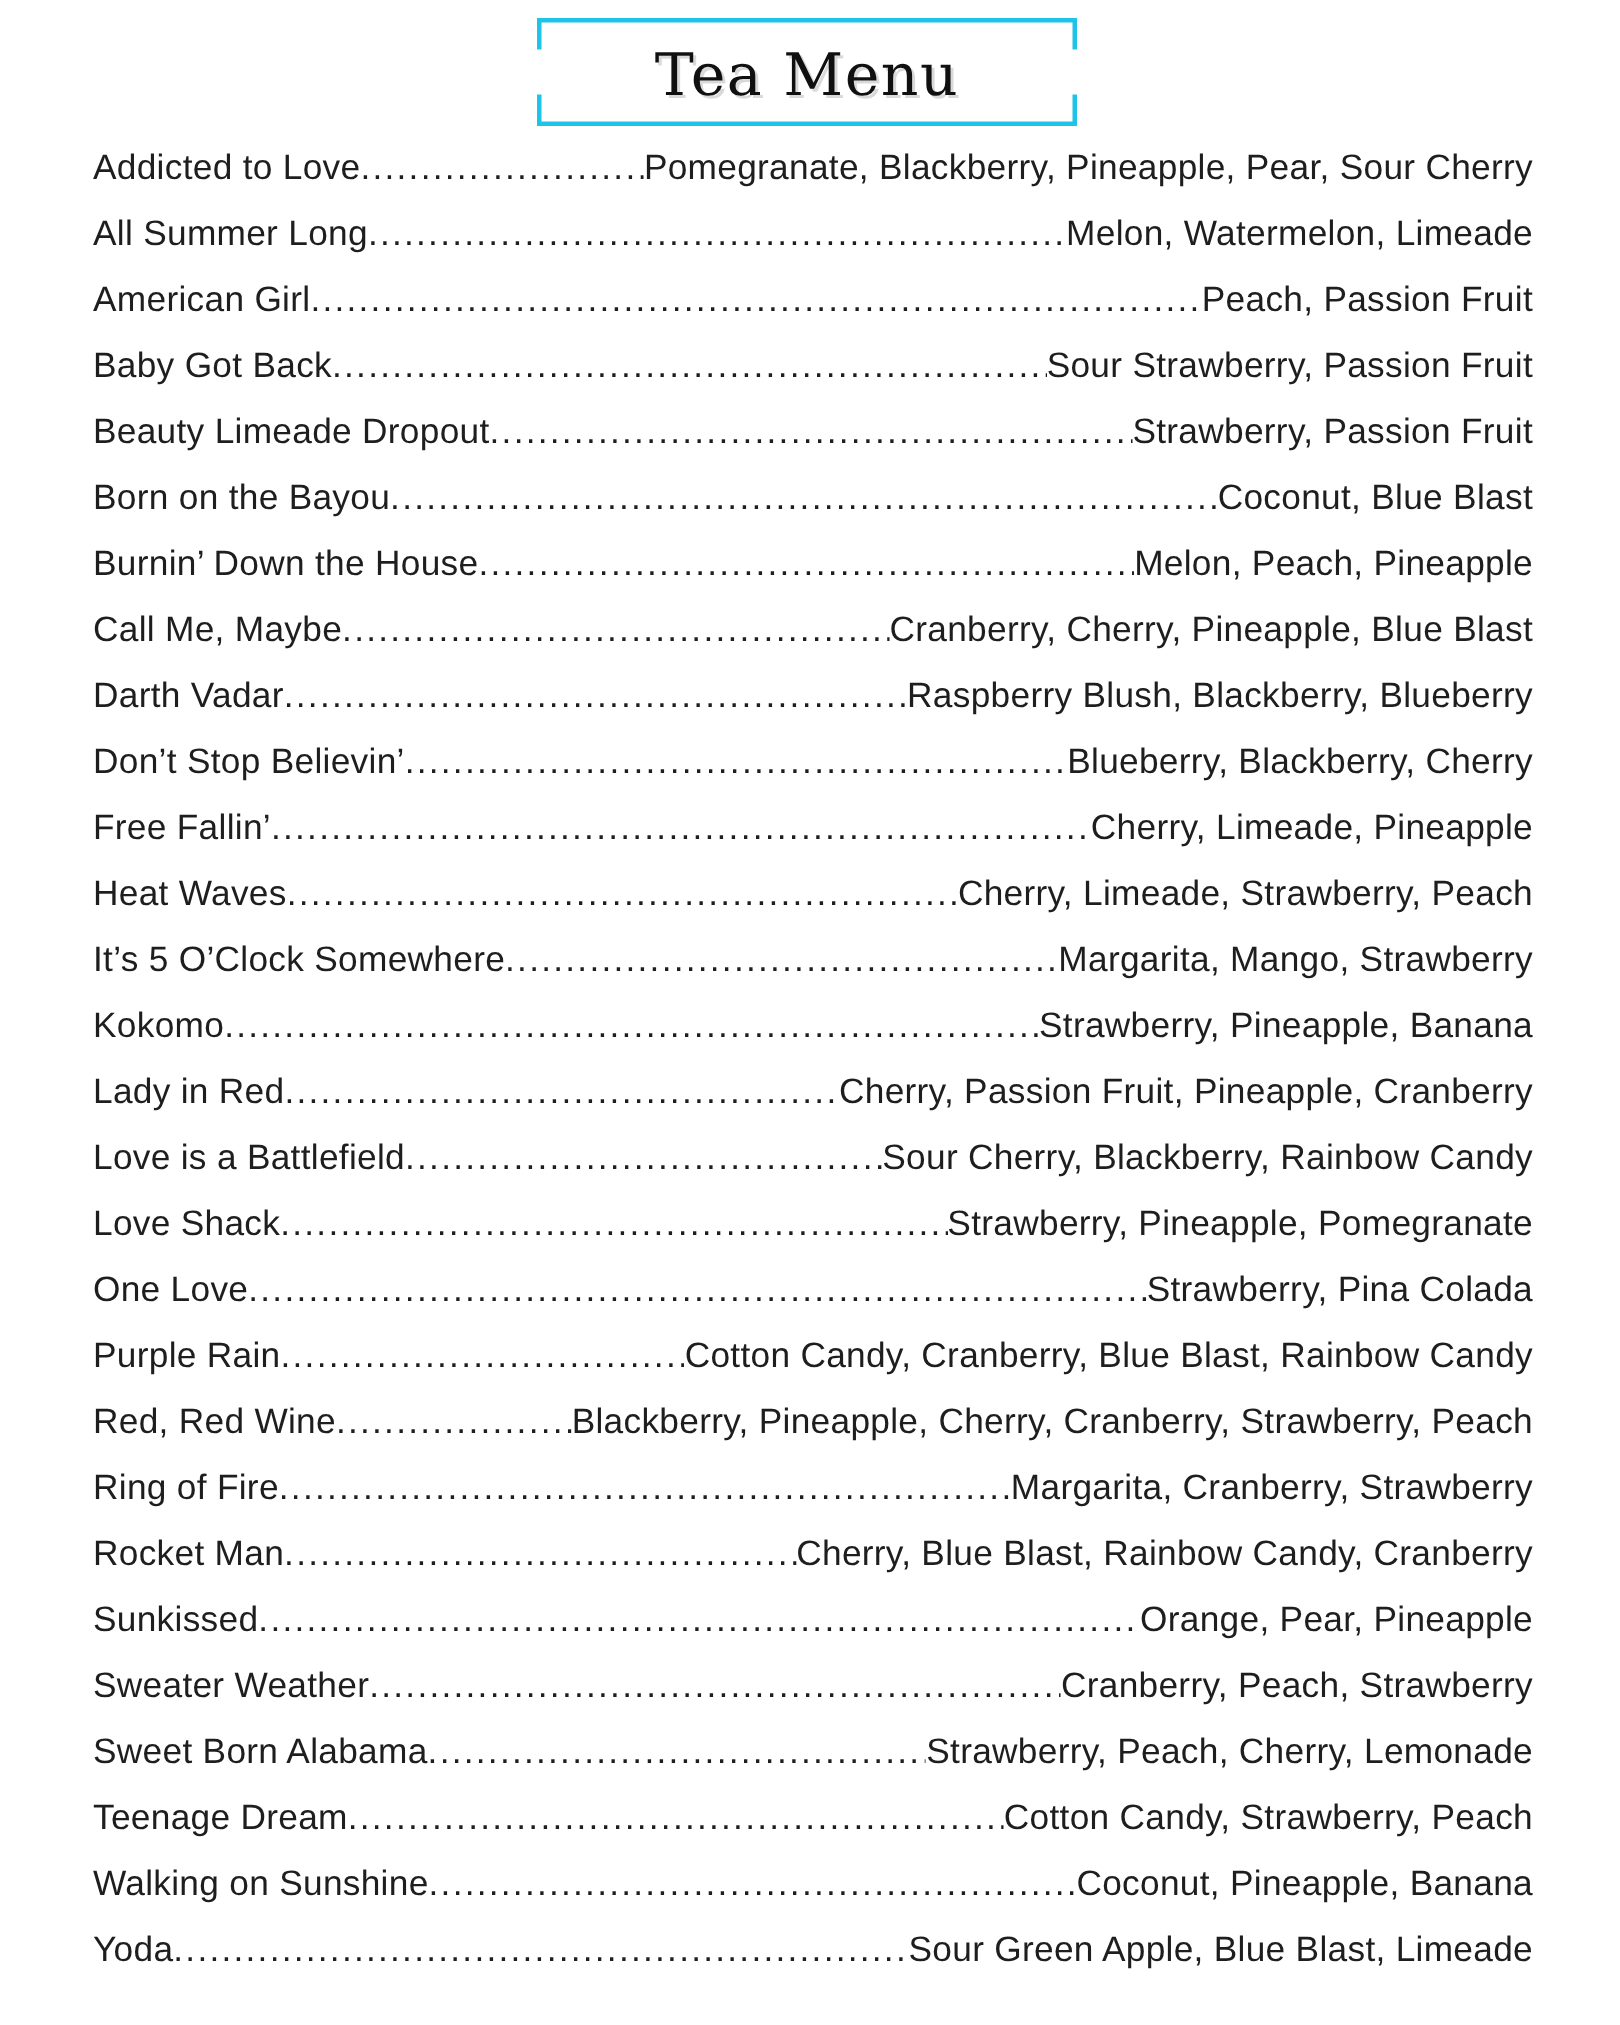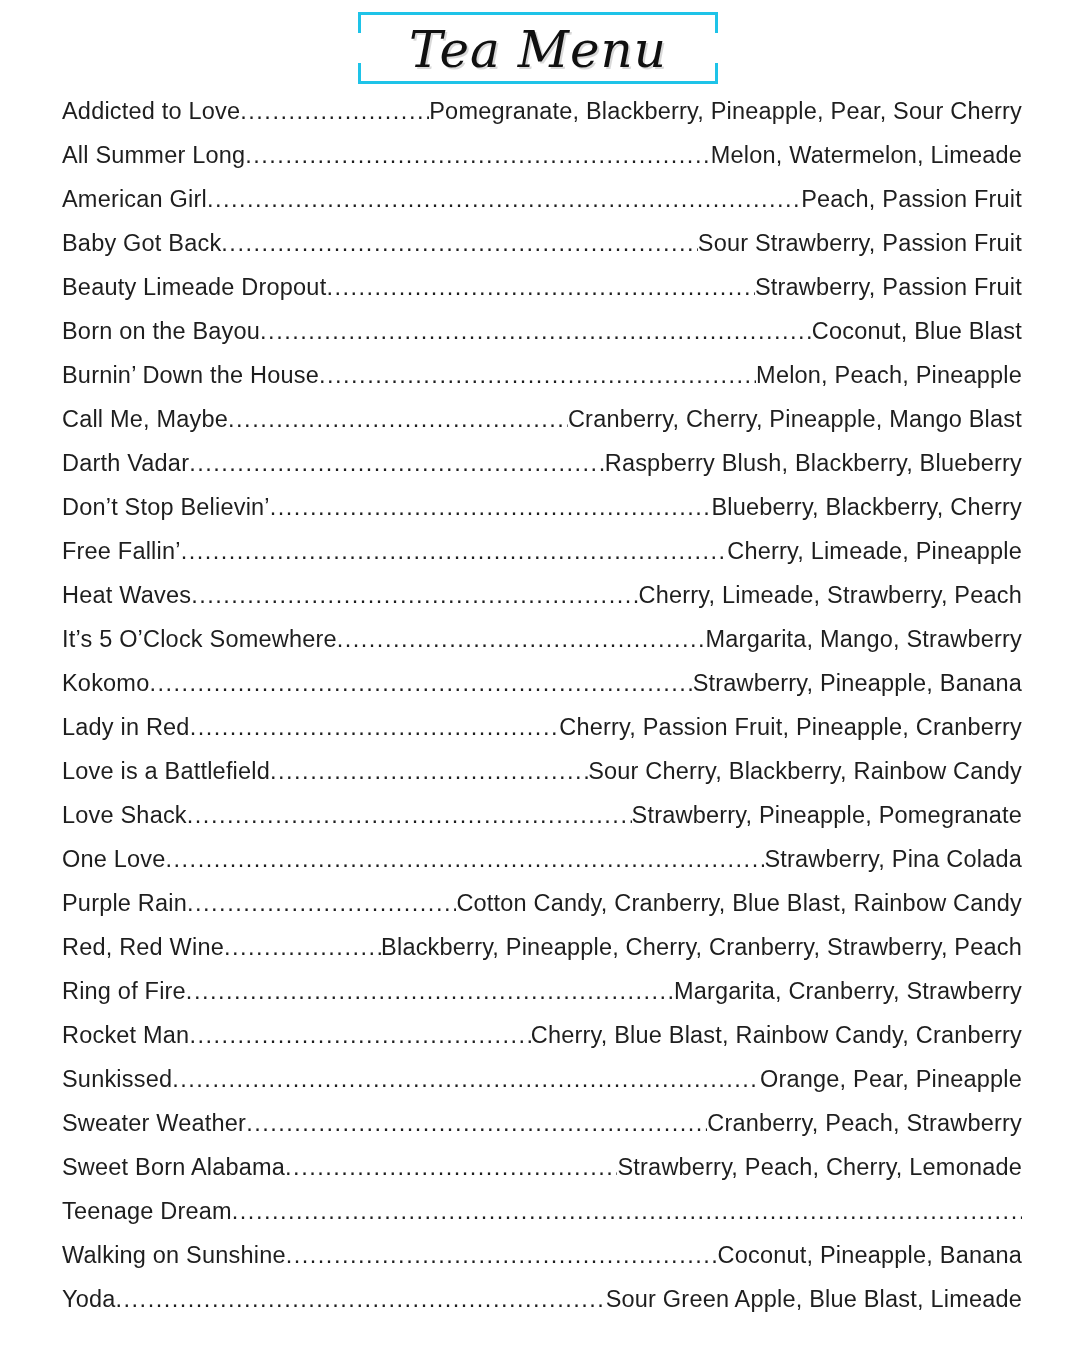--- a/index.html
+++ b/index.html
@@ -23,22 +23,21 @@
   .title-border::before, .title-border::after {
     content:""; position:absolute; top:50%; transform:translateY(-50%);
     width:7px; height:30px; background:#ffffff;
   }
   .title-border::before { left:-5px; }
   .title-border::after  { right:-5px; }
   .title-text {
     position:absolute; inset:0;
     display:flex; align-items:center; justify-content:center;
     font-family:"DejaVu Serif", serif;
-    font-style:italic;
-    font-size:50px;
+    font-size:39px;
     color:#101010;
     text-shadow:2px 2px 0 rgba(0,0,0,0.15);
     letter-spacing:1px;
     padding-top:4px;
   }
 
   
   .menu { position:absolute; top:89px; left:62px; right:58px; }
   .row {
     display:flex; align-items:baseline;
@@ -107,21 +106,21 @@
 
   <div class="row">
     <span class="name">Burnin’ Down the House</span>
     <span class="dots"></span>
     <span class="flavors">Melon, Peach, Pineapple</span>
   </div>
 
   <div class="row">
     <span class="name">Call Me, Maybe</span>
     <span class="dots"></span>
-    <span class="flavors">Cranberry, Cherry, Pineapple, Mango Blast</span>
+    <span class="flavors">Cranberry, Cherry, Pineapple, Blue Blast</span>
   </div>
 
   <div class="row">
     <span class="name">Darth Vadar</span>
     <span class="dots"></span>
     <span class="flavors">Raspberry Blush, Blackberry, Blueberry</span>
   </div>
 
   <div class="row">
     <span class="name">Don’t Stop Believin’</span>
@@ -215,20 +214,21 @@
 
   <div class="row">
     <span class="name">Sweet Born Alabama</span>
     <span class="dots"></span>
     <span class="flavors">Strawberry, Peach, Cherry, Lemonade</span>
   </div>
 
   <div class="row">
     <span class="name">Teenage Dream</span>
     <span class="dots"></span>
+    <span class="flavors">Cotton Candy, Strawberry, Peach</span>
   </div>
 
   <div class="row">
     <span class="name">Walking on Sunshine</span>
     <span class="dots"></span>
     <span class="flavors">Coconut, Pineapple, Banana</span>
   </div>
 
   <div class="row">
     <span class="name">Yoda</span>

